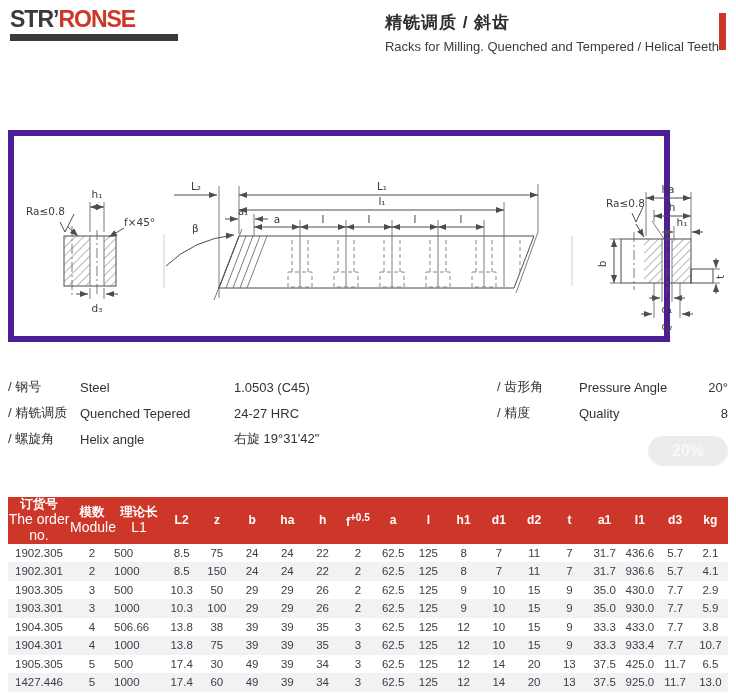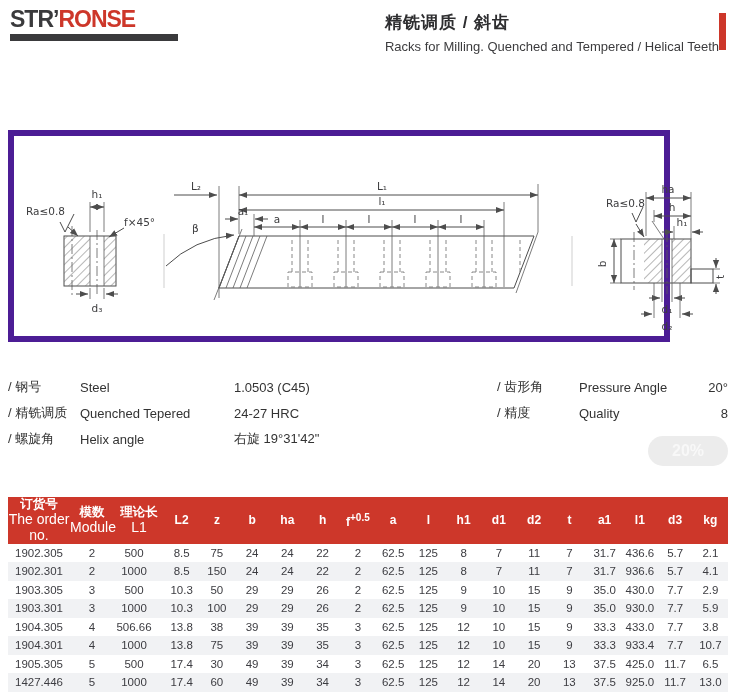--- a/index.html
+++ b/index.html
@@ -47,21 +47,21 @@
   table.spec-table{position:absolute;left:8px;top:497px;width:720px;border-collapse:collapse;
         table-layout:fixed;font-size:11.5px}
   .spec-table thead th{background:var(--accent);color:#fff;font-weight:bold;height:38px;
         vertical-align:middle;padding:0;text-align:center}
   .spec-table th .h-zh{font-size:12.5px;font-weight:bold;line-height:1.15}
   .spec-table th .h-en{font-size:14px;font-weight:normal;line-height:1.15}
   .spec-table th.single{font-size:12px}
   .spec-table th sup{font-size:10px}
   .spec-table tbody td{height:18.5px;text-align:center;color:#3c3c41;padding:0}
   .spec-table tbody tr:nth-child(even){background:var(--row-alt)}
-  .spec-table td:nth-child(3){text-align:center;padding-right:10px}
+  .spec-table td:nth-child(3){text-align:left;padding-right:10px}
 </style>
 </head>
 <body>
 
 <div class="page" style="--accent: #cd372a; --dark: #3a3a3c; --row-alt: #f1f2f4; --badge-bg: #ececec; --badge-text: #f8f8f8;">
 
   <div class="logo">
     <div class="logo-text"><span>STR’</span><span class="red">RONSE</span></div>
     <div class="logo-bar"></div>
   </div>

